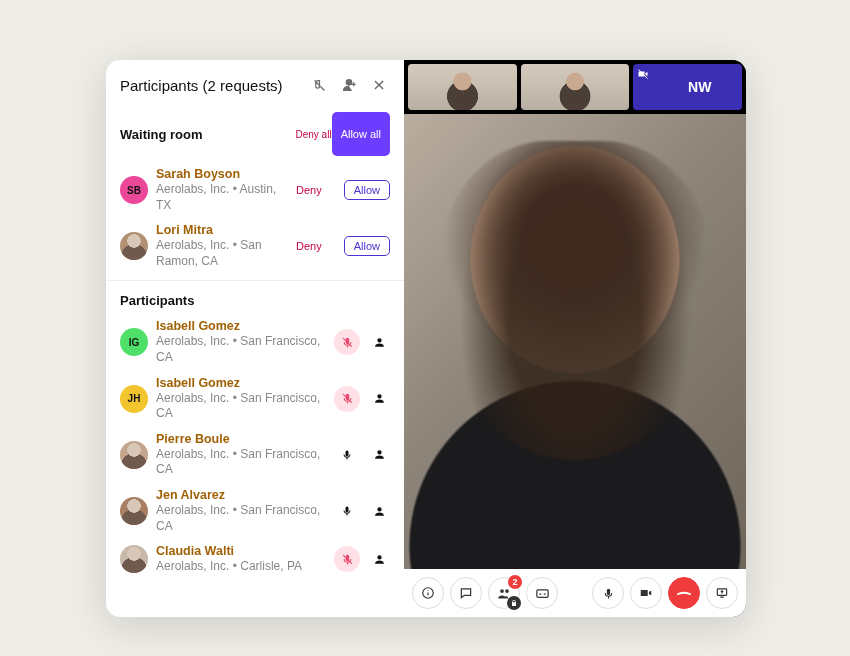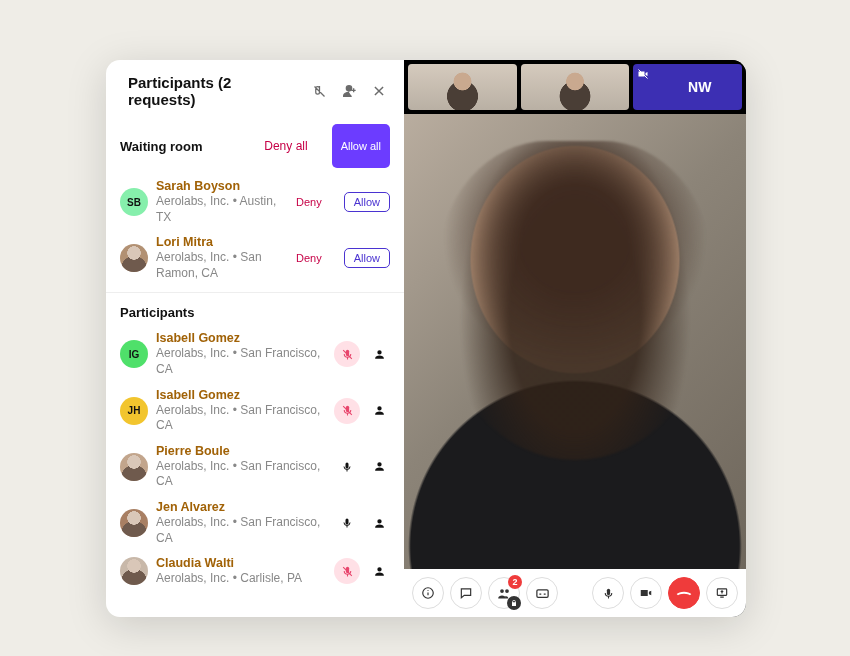--- a/index.html
+++ b/index.html
@@ -31,47 +31,46 @@
     flex-direction: column;
   }
   .panel-header {
     display: flex;
     align-items: center;
     gap: 8px;
     margin-bottom: 12px;
   }
   .panel-title {
     font-size: 15px;
-    font-weight: 700;
+    font-weight: 400;
     color: #111;
     flex: 1;
-    margin-left: 8px;
   }
   .hdr-icon {
     width: 22px; height: 22px;
     display: flex; align-items: center; justify-content: center;
     color: #6b6b6b;
     cursor: pointer;
   }
   .section-hdr {
     display: flex;
     align-items: center;
     margin: 4px 0 6px 0;
   }
   .section-title {
     font-size: 13px;
     font-weight: 700;
     color: #111;
     flex: 1;
   }
   .deny-all {
-    font-size: 12px;
+    font-size: 10px;
     color: #c60046;
     cursor: pointer;
-    margin-right: 24px;
+    margin-right: 0;
     font-weight: 500;
   }
   .allow-all {
     font-size: 11px;
     color: #fff;
     background: #6c3cff;
     padding: 16px 9px;
     border-radius: 5px;
     cursor: pointer;
     font-weight: 500;
@@ -234,21 +233,21 @@
       </div>
     </div>
 
     <div class="section-hdr">
       <div class="section-title">Waiting room</div>
       <div class="deny-all">Deny all</div>
       <div class="allow-all">Allow all</div>
     </div>
     <div id="waiting-list">
         <div class="row">
-          <div class="avatar" style="background:#86efac">SB</div>
+          <div class="avatar" style="background:#ec4899">SB</div>
           <div class="name-block">
             <div class="name">Sarah Boyson</div>
             <div class="meta">Aerolabs, Inc.  •  Austin, TX</div>
           </div>
           <div class="deny-btn">Deny</div>
           <div class="allow-btn">Allow</div>
         </div>
         <div class="row">
           <div class="avatar photo" style="background:#b29173"></div>
           <div class="name-block">

